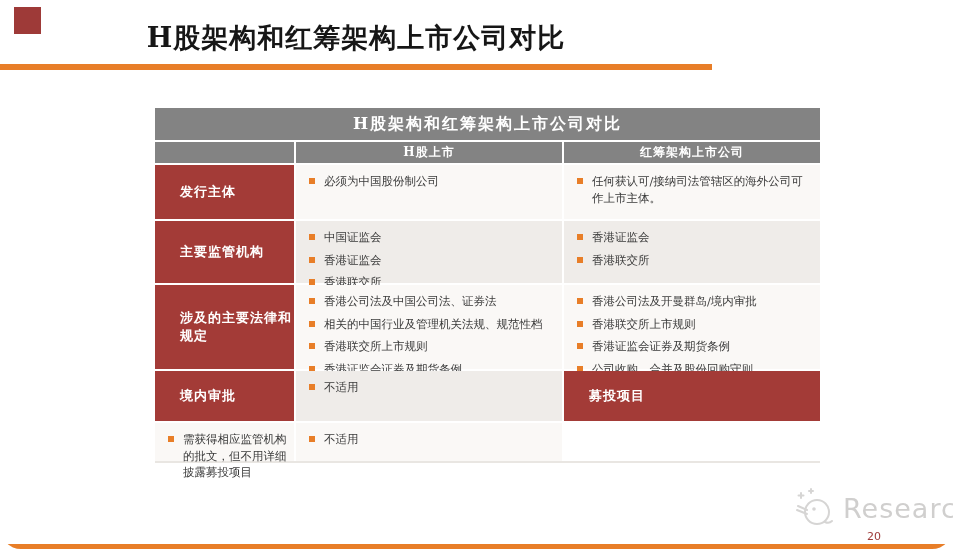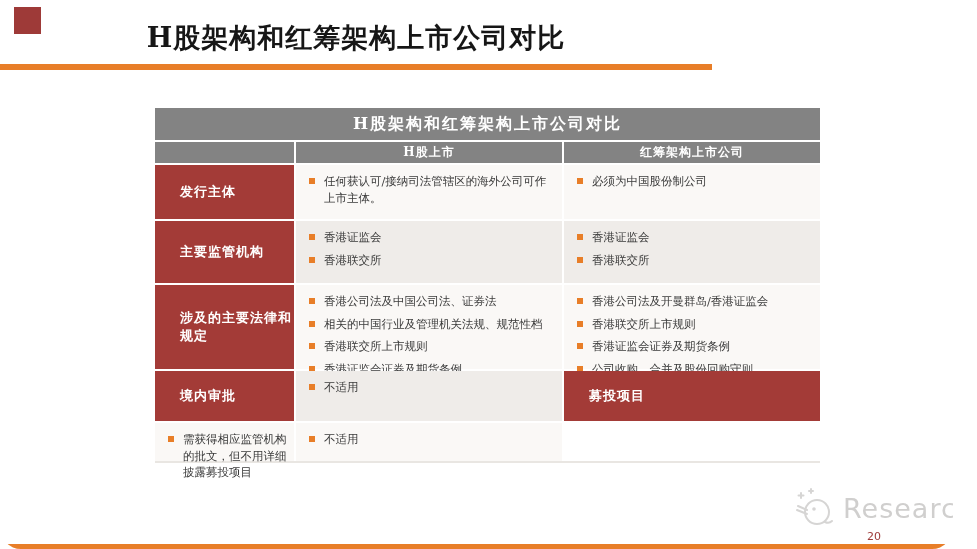--- a/index.html
+++ b/index.html
@@ -64,31 +64,35 @@
     <div class="tbl-header">
       <div class="hcell"></div>
       <div class="hcell">H股上市</div>
       <div class="hcell">红筹架构上市公司</div>
     </div>
     <div class="tbl-body">
         <div class="label-cell">发行主体</div>
         <div class="content-cell">
           <div class="bullet-item">
             <span class="bullet"></span>
-            <span>任何获认可/接纳司法管辖区的海外公司可作上市主体。</span>
+            <span>必须为中国股份制公司</span>
           </div>
         </div>
         <div class="content-cell">
           <div class="bullet-item">
             <span class="bullet"></span>
-            <span>必须为中国股份制公司</span>
+            <span>任何获认可/接纳司法管辖区的海外公司可作上市主体。</span>
           </div>
         </div>
         <div class="label-cell">主要监管机构</div>
         <div class="content-cell alt">
+          <div class="bullet-item">
+            <span class="bullet"></span>
+            <span>中国证监会</span>
+          </div>
           <div class="bullet-item">
             <span class="bullet"></span>
             <span>香港证监会</span>
           </div>
           <div class="bullet-item">
             <span class="bullet"></span>
             <span>香港联交所</span>
           </div>
         </div>
         <div class="content-cell alt">
@@ -116,21 +120,21 @@
             <span>香港联交所上市规则</span>
           </div>
           <div class="bullet-item">
             <span class="bullet"></span>
             <span>香港证监会证券及期货条例</span>
           </div>
         </div>
         <div class="content-cell">
           <div class="bullet-item">
             <span class="bullet"></span>
-            <span>香港公司法及开曼群岛/香港证监会</span>
+            <span>香港公司法及开曼群岛/境内审批</span>
           </div>
           <div class="bullet-item">
             <span class="bullet"></span>
             <span>香港联交所上市规则</span>
           </div>
           <div class="bullet-item">
             <span class="bullet"></span>
             <span>香港证监会证券及期货条例</span>
           </div>
           <div class="bullet-item">

